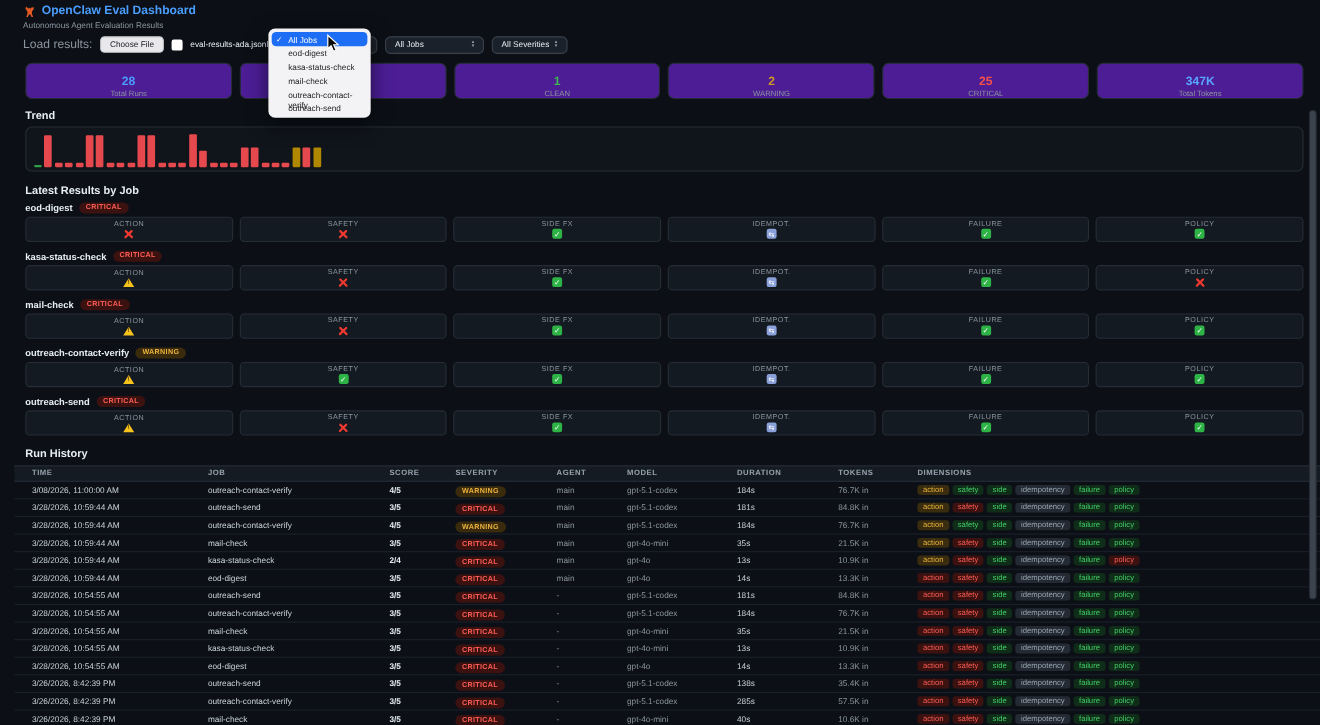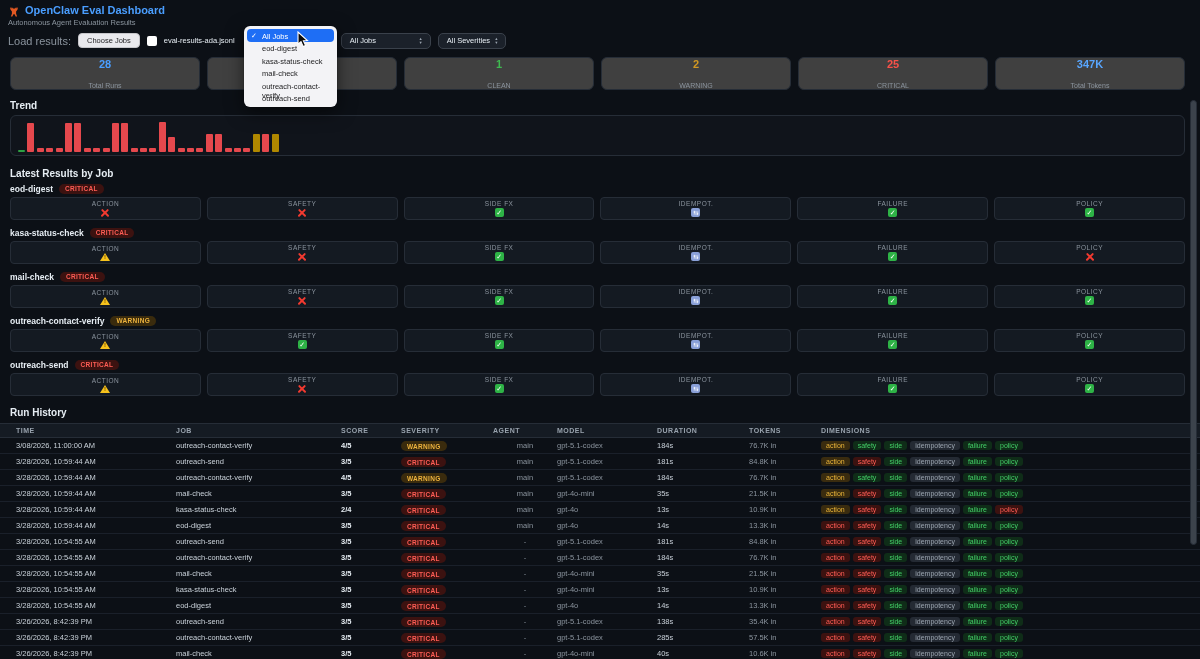--- a/index.html
+++ b/index.html
@@ -1,21 +1,21 @@
 <!DOCTYPE html>
 <html><head>
 <meta charset="utf-8">
 <style>
   * { box-sizing: border-box; margin: 0; padding: 0; }
   html,body { width:1200px; height:659px; overflow:hidden; }
   body {
     background:#0c1016; color:#e6edf3; position:relative;
     font-family:"Liberation Sans","DejaVu Sans",sans-serif;
   }
-  .app { width:1200px; height:575px; position:relative; }
+  .app { width:1200px; height:575px; position:relative;padding-left:13px; }
 
   
   .hdr { padding:4px 0 0 8px; }
   .hdr-row { display:flex; align-items:center; gap:5px; }
   .logo { width:12px; height:12px; display:inline-block; }
   .title { font-size:11px; font-weight:bold; color:#4a9eff; }
   .subtitle { font-size:7.5px; color:#8b949e; margin-top:2px; }
 
   
   .toolbar { display:flex; align-items:center; gap:7px; padding-left:8px; margin-top:7px; height:13px; }
@@ -26,22 +26,22 @@
   .btn-dark, .select-dark {
     background:#1b212a; border:1px solid #3a414b; color:#e6edf3; font-size:7.5px;
     padding:2.5px 8px; border-radius:5px; display:flex; align-items:center; gap:5px;
   }
   .btn-dark { margin-left:12px; }
   .chev { display:flex; flex-direction:column; line-height:4px; font-size:4.5px; color:#9aa4af; font-family:"DejaVu Sans",sans-serif; }
   .job-select { width:90px; justify-content:space-between; }
 
   
   .stats { display:flex; gap:7px; margin:10px 15px 0 10px; }
-  .stat-card { flex:1; background:#404040; border:1px solid #262d37; border-radius:6px; height:33px;
-    display:flex; flex-direction:column; align-items:center; justify-content:space-between; }
+  .stat-card { flex:1; background:#4c1d95; border:1px solid #262d37; border-radius:6px; height:33px;
+    display:flex; flex-direction:column; align-items:center; justify-content:flex-end; }
   .stat-value { font-size:11px; font-weight:bold; }
   .stat-label { font-size:7px; color:#8b949e; margin-top:2px; }
 
   
   .section-title { font-size:10px; font-weight:bold; color:#e6edf3; margin:10px 0 4px 10px; }
   .trend-box { margin:0 15px 0 10px; height:41px; border:1px solid #262d37; border-radius:6px;
     background:#10141b; position:relative; }
   .bars { position:absolute; left:7px; bottom:3px; display:flex; align-items:flex-end; gap:2.4px; height:33px; }
   .bar { width:7px; border-radius:1px; }
 
@@ -71,21 +71,21 @@
 
   
   .tbl { margin-top:5px; }
   .tbl-header, .tbl-row { display:grid;
     grid-template-columns:160px 165px 60px 92px 64px 100px 92px 72px 1fr;
     padding-left:16px; align-items:center; }
   .tbl-header { background:#151b23; border-top:1px solid #262d37; border-bottom:1px solid #262d37;
     height:15px; font-size:7px; font-weight:bold; color:#98a2ad; letter-spacing:.5px; }
   .tbl-row { height:16px; border-bottom:1px solid #1a202a; font-size:7.5px; }
   .c-time { color:#c9d1d9; } .c-job { color:#c9d1d9; } .c-score { font-weight:bold; color:#e6edf3; }
-  .c-agent { color:#8b949e;text-align:center; } .c-model { color:#8b949e; } .c-dur { color:#c9d1d9; font-weight:normal; } .c-tok { color:#8b949e; }
+  .c-agent { color:#8b949e; } .c-model { color:#8b949e; } .c-dur { color:#c9d1d9; font-weight:normal; } .c-tok { color:#8b949e; }
   .c-dims { display:flex; gap:3px; align-items:center; }
   .chip { font-size:7px; padding:1px 5px; border-radius:3px; }
   .chip-warn { color:#e8b339; background:#3a2c0f; }
   .chip-fail { color:#ff5d55; background:#3c1210; }
   .chip-pass { color:#43cf67; background:#0f2d18; }
   .chip-neutral { color:#9aa4af; background:#242a33; }
 
   
   .menu { position:absolute; left:244px; top:26px; width:93px; background:#f3f3f6; border-radius:6px;
     box-shadow:0 5px 18px rgba(0,0,0,.55), 0 0 0 0.5px rgba(0,0,0,.2); padding:3px; z-index:20; }
@@ -111,21 +111,21 @@
             <path fill="#e25822" d="M4.2 1.2C3 2 2.6 3.4 3.3 4.6L5.2 7.4v2.8L3.8 14h2l1.4-3h1.6l1.4 3h2l-1.4-3.8V7.4l1.9-2.8c.7-1.2.3-2.6-.9-3.4l-.6 2.2-1.3-1.3L9.3 4 8 2.8 6.7 4l-.6-1.9-1.3 1.3-.6-2.2z"></path>
           </svg>
       </span>
       <span class="title">OpenClaw Eval Dashboard</span>
     </div>
     <div class="subtitle">Autonomous Agent Evaluation Results</div>
   </div>
 
   <div class="toolbar">
     <span class="tb-label">Load results:</span>
-    <span class="btn-light">Choose Jobs</span>
+    <span class="btn-light">Choose File</span>
     <span class="file-box"></span>
     <span class="file-name">eval-results-ada.jsonl</span>
     <span class="btn-dark">Load Sample Data</span>
     <span class="select-dark job-select">
       <span>All Jobs</span>
       <span class="chev">
           <span>▴</span>
           <span>▾</span>
         </span>
     </span>

